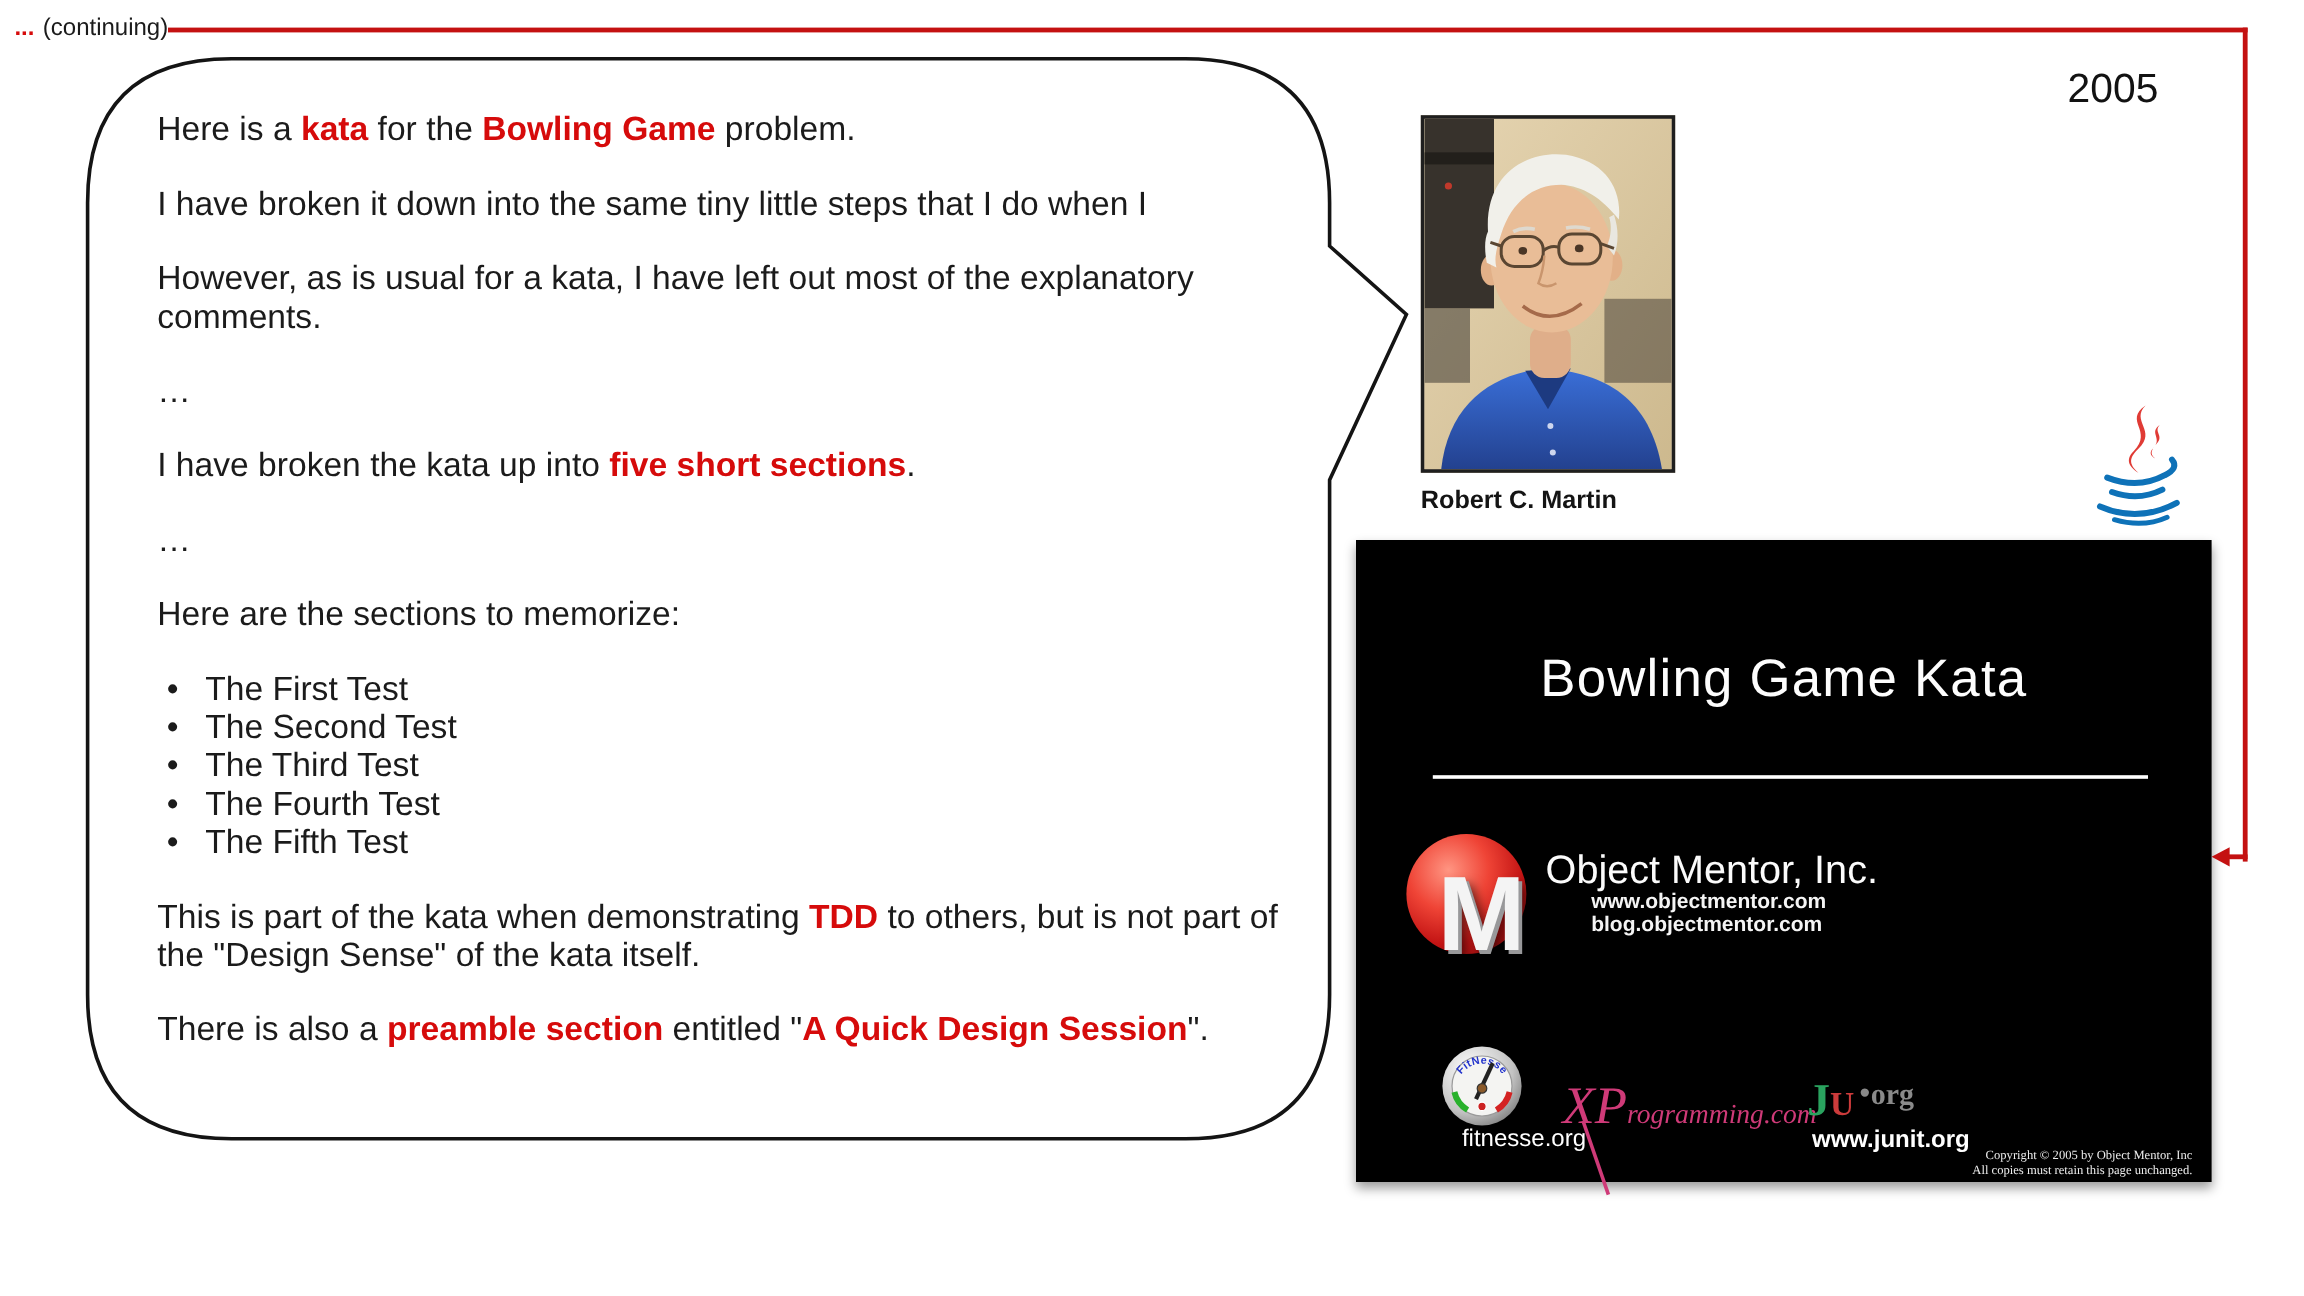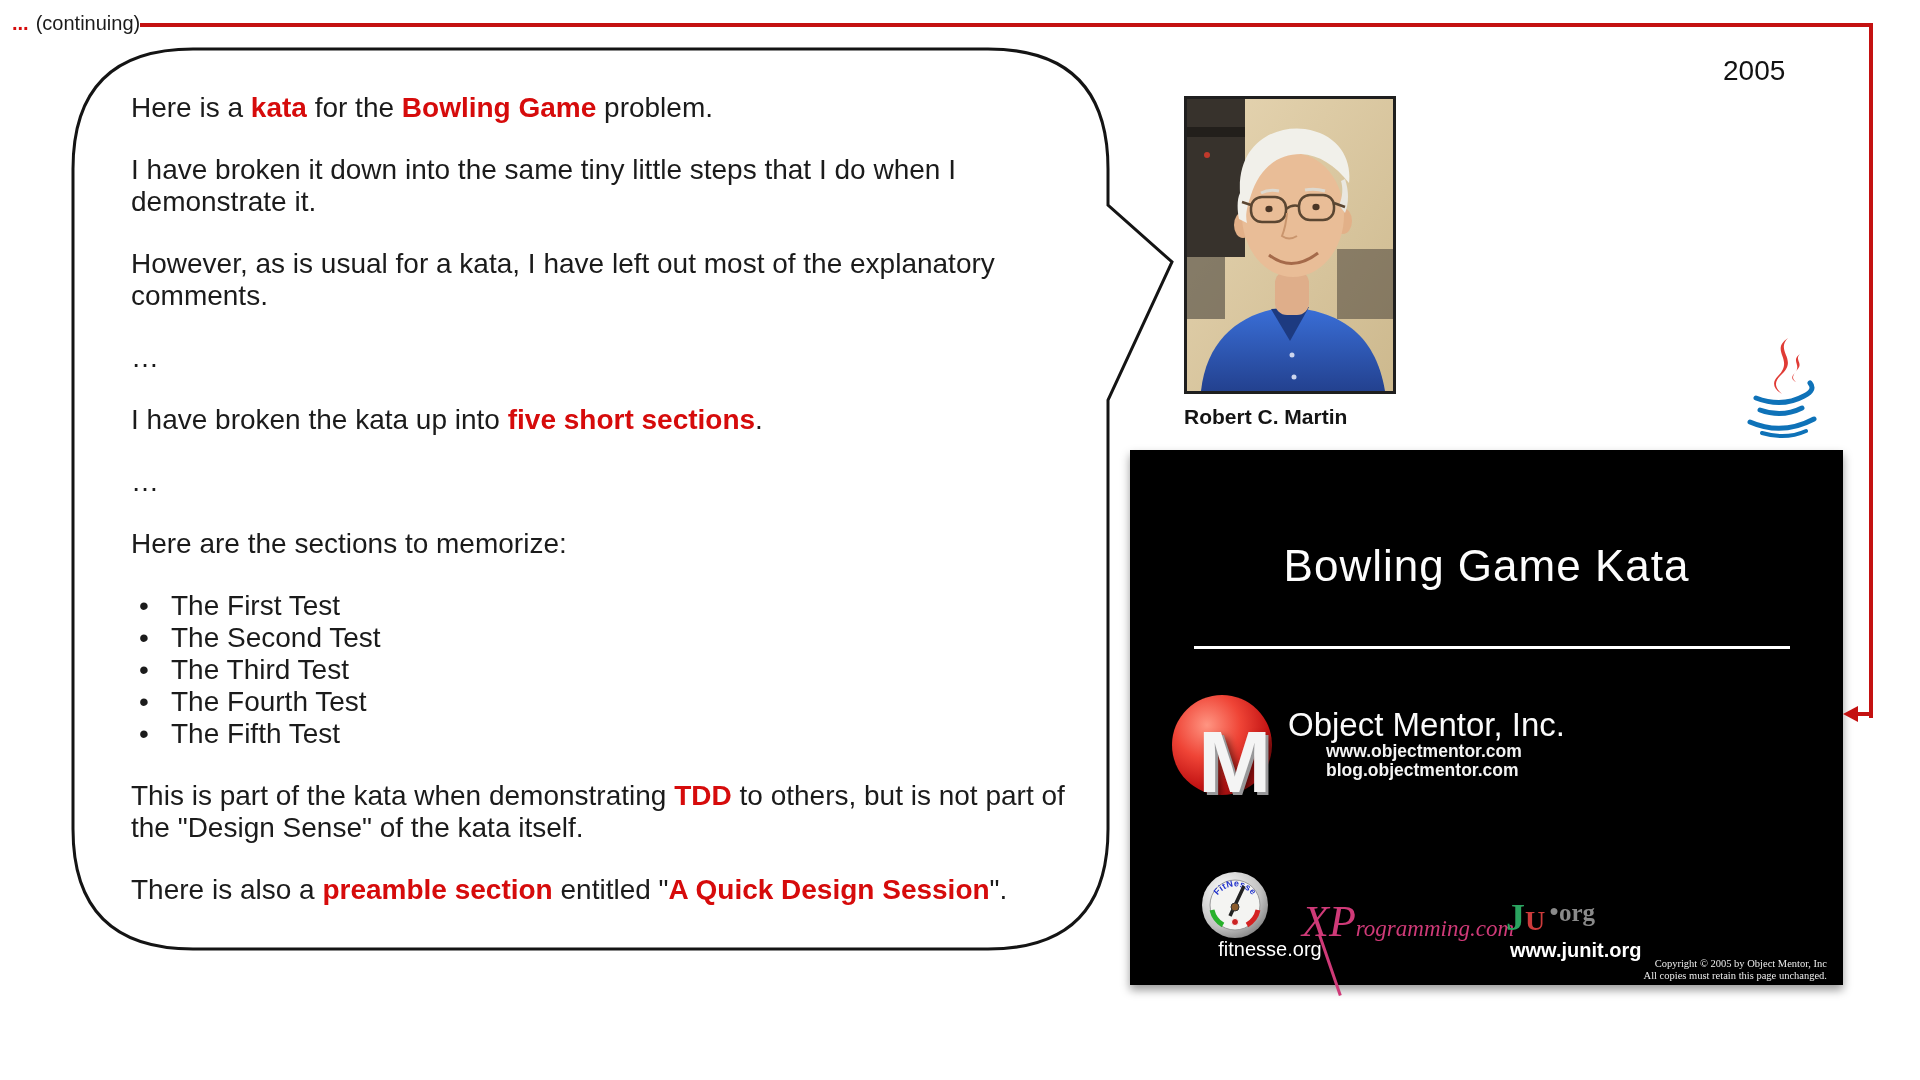--- a/index.html
+++ b/index.html
@@ -30,21 +30,21 @@
   .para .em{color:var(--accent-text);font-weight:bold;}
   .bullet-line{display:flex;}
   .bullet-line .dot{width:40px;box-sizing:border-box;padding-left:8px;flex:none;}
 
   
   .photo{left:1184px;top:96px;width:212px;height:298px;border:3px solid #1f1f1f;
     box-sizing:border-box;z-index:2;background:#d9c9a8;}
   .caption{left:1184px;top:405px;width:212px;font-weight:bold;
     font-size:21px;color:#141414;z-index:2;}
 
-  .year{left:1723px;top:55px;font-size:28px;color:#121212;z-index:2;}
+  .year{left:1723px;top:55px;font-size:34px;color:#121212;z-index:2;}
 
   .java-logo{left:1742px;top:336px;z-index:2;}
   .java-red{fill:var(--java-red);}
   .java-blue{stroke:var(--java-blue);fill:none;stroke-linecap:round;}
 
   
   .slide{left:1130px;top:450px;width:713px;height:535px;background:#000;z-index:2;
     box-shadow:0 5px 9px rgba(0,0,0,.4);color:#fafafa;}
   .slide-title{left:0;top:94px;width:100%;text-align:center;font-size:44px;
     letter-spacing:1px;color:#fdfdfd;line-height:1;}
@@ -88,21 +88,20 @@
 <svg class="abs bubble-svg" width="1920" height="1080" viewBox="0 0 1920 1080">
   <path d="M 193 49 L 988 49 Q 1108 49 1108 169 L 1108 205 L 1172 262 L 1108 400 L 1108 829 Q 1108 949 988 949 L 193 949 Q 73 949 73 829 L 73 169 Q 73 49 193 49 Z" fill="#ffffff" stroke="#141414" stroke-width="3"></path>
 </svg>
 
 <div class="abs bubble-text">
     <div class="para">
       <div class="line"><span>Here is a </span><span class="em">kata</span><span> for the </span><span class="em">Bowling Game</span><span> problem.</span></div>
     </div>
     <div class="para">
       <div class="line"><span>I have broken it down into the same tiny little steps that I do when I</span></div>
-      <div class="line"><span>demonstrate it.</span></div>
     </div>
     <div class="para">
       <div class="line"><span>However, as is usual for a kata, I have left out most of the explanatory</span></div>
       <div class="line"><span>comments.</span></div>
     </div>
     <div class="para">
       <div class="line"><span>…</span></div>
     </div>
     <div class="para">
       <div class="line"><span>I have broken the kata up into </span><span class="em">five short sections</span><span>.</span></div>

